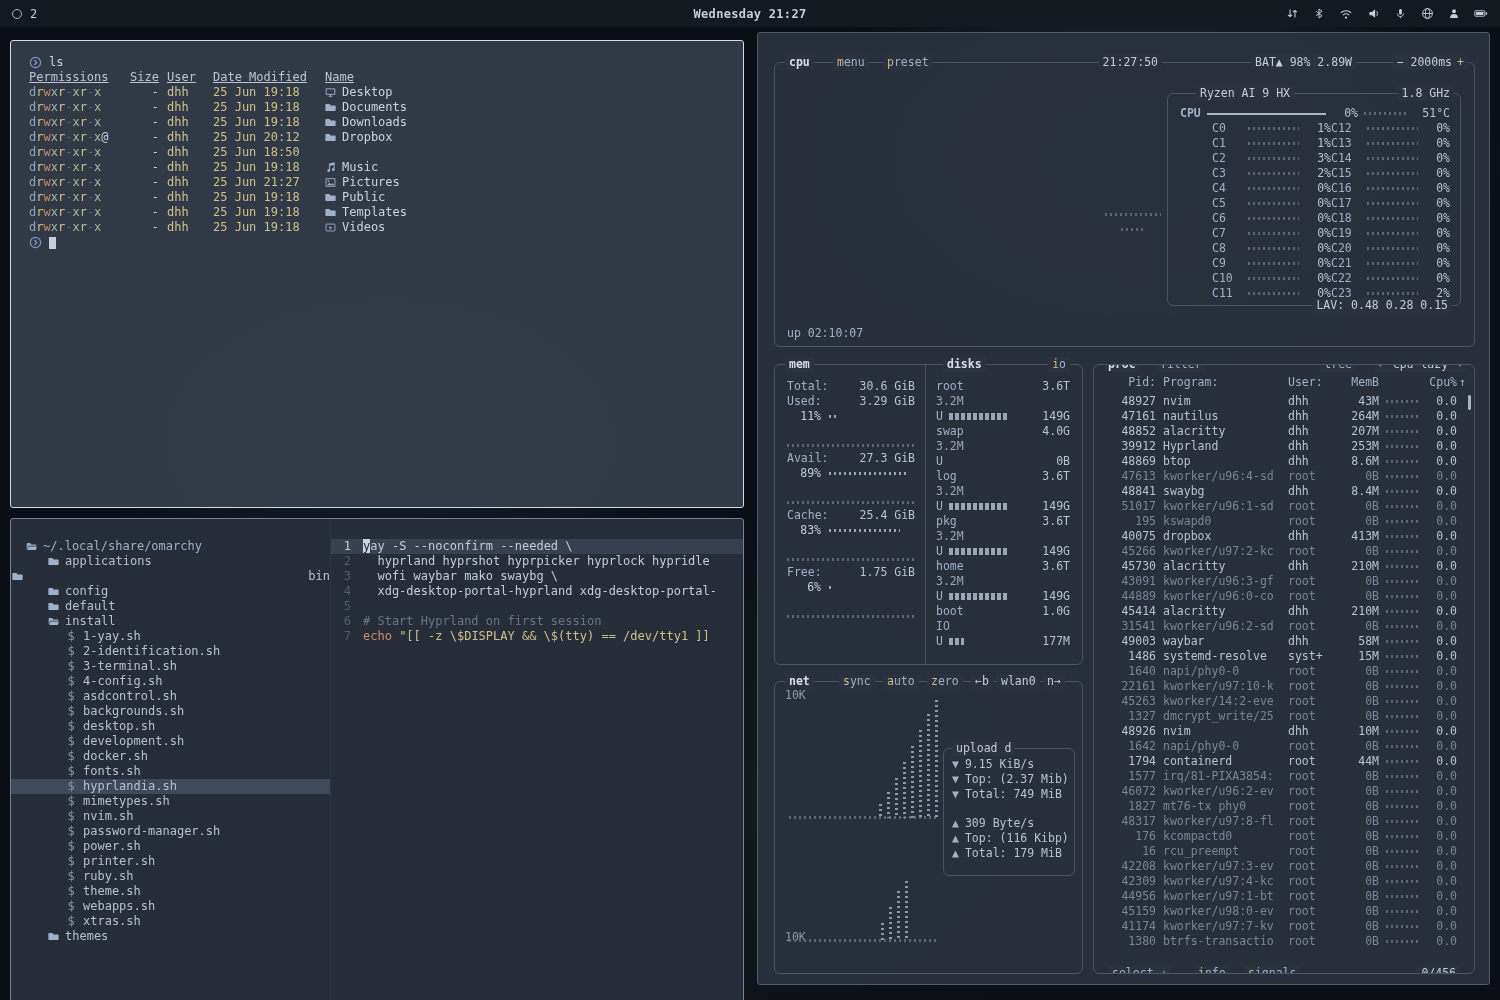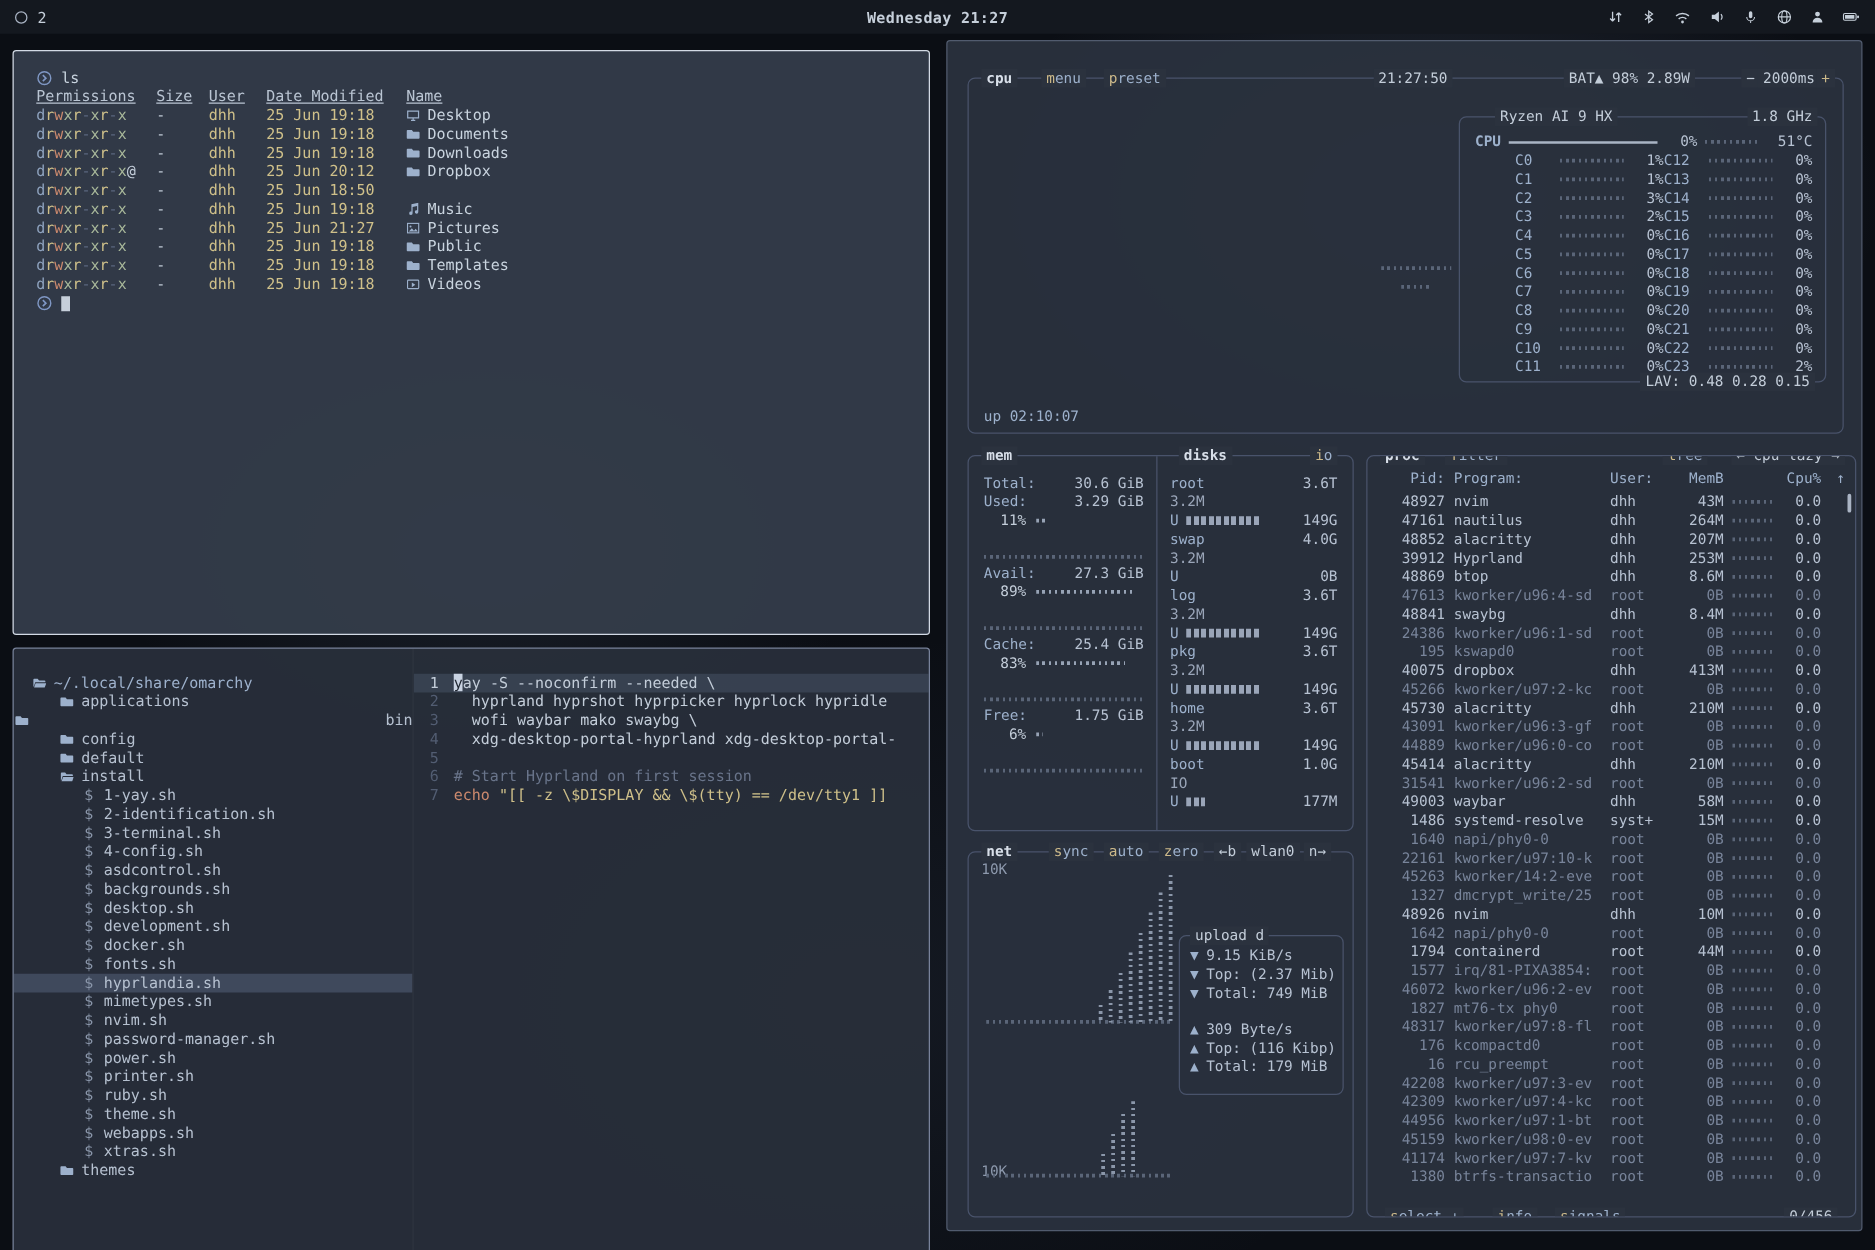--- a/index.html
+++ b/index.html
@@ -29,21 +29,21 @@
   #win-nvim{left:10px;top:518px;width:734px;height:559px;background:rgba(40,46,58,.95);border:1px solid #78829a;display:flex;flex-direction:column;}
   #win-btop{left:757px;top:32px;width:733px;height:953px;background:rgba(42,49,61,.96);border:1px solid #515b6e;}
   
   .term{padding:14px 18px;font-size:12px;line-height:15px;}
   .prow{display:flex;align-items:center;gap:7px;height:15px;}
   .picon svg{display:block;}
   .cmd{color:#c9d4df;}
   .blockcursor{display:inline-block;width:7px;height:12px;background:#c6cfda;}
   .ls-grid{display:grid;grid-template-columns:88px 34px 38px 104px 1fr;column-gap:8px;height:15px;align-items:center;}
   .hcell{color:#bac5d3;text-decoration:underline;}
-  .cell-size{text-align:left;}
+  .cell-size{text-align:right;}
   .cell-perms{white-space:pre;}
   .pd{color:#8fa3bf;} .pr{color:#cfc08a;} .pw{color:#cd8a6e;} .px{color:#a8b89a;} .pz{color:#5d6880;} .pa{color:#c3cdd9;}
   .cell-user{color:#cfc08a;}
   .cell-date{color:#cfc08a;}
   .cell-name{display:flex;align-items:center;gap:6px;color:#c9d4df;}
   .fic{display:inline-flex;width:11px;height:11px;}
   
   .nvim-main{flex:1;display:flex;min-height:0;}
   .tree{width:320px;padding-top:20px;font-size:12px;line-height:15px;color:#b6c1d0;overflow:hidden;border-right:1px solid rgba(255,255,255,.04);}
   .troot{display:flex;align-items:center;gap:6px;height:15px;padding-left:14px;color:#9db1cc;}
@@ -117,21 +117,21 @@
   #net-box{left:16px;top:648px;width:309px;height:293px;}
   .scale{position:absolute;left:10px;color:#8d99ad;}
   #net-down-bars{position:absolute;left:104px;top:16px;height:120px;display:flex;align-items:flex-end;gap:5px;}
   #net-up-bars{position:absolute;left:106px;top:201px;height:58px;display:flex;align-items:flex-end;gap:5px;}
   .nbase{position:absolute;left:14px;width:150px;height:3px;}
   #net-stats{left:168px;top:66px;width:132px;height:128px;padding:8px 8px 0;}
   .nsrow{display:flex;align-items:center;gap:6px;height:15px;white-space:nowrap;}
   .narrow{color:#9db1cc;}
   .nsgap{height:14px;}
   
-  #proc-box{left:335px;top:331px;right:4px;height:610px;padding-top:10px;overflow:hidden;}
+  #proc-box{left:335px;top:331px;right:14px;height:610px;padding-top:10px;overflow:hidden;}
   .pgrid{display:grid;grid-template-columns:50px 118px 44px 40px 34px 30px;column-gap:7px;height:15px;align-items:center;padding-left:12px;}
   .phead{color:#9db1cc;margin-bottom:4px;}
   .ppid,.pmem,.pcpu{text-align:right;}
   .pprog,.puser{overflow:hidden;white-space:nowrap;}
   .pgrid .pm{width:100%;height:3px;}
   .prow-p.dim{color:#78849a;}
   #proc-scroll-up{position:absolute;right:8px;top:10px;color:#9db1cc;}
   #proc-thumb{position:absolute;right:3px;top:30px;width:3px;height:15px;background:#aab4c4;border-radius:2px;}
 </style>
 </head>
@@ -1051,21 +1051,21 @@
             <span class="ppid">48841</span>
             <span class="pprog">swaybg</span>
             <span class="puser">dhh</span>
             <span class="pmem">8.4M</span>
             <span class="pm">
               <span class="dots faint" style="width: 100%; display: block;"></span>
             </span>
             <span class="pcpu">0.0</span>
           </div>
           <div class="pgrid prow-p dim">
-            <span class="ppid">24386</span>
+            <span class="ppid">51017</span>
             <span class="pprog">kworker/u96:1-sd</span>
             <span class="puser">root</span>
             <span class="pmem">0B</span>
             <span class="pm">
               <span class="dots faint" style="width: 100%; display: block;"></span>
             </span>
             <span class="pcpu">0.0</span>
           </div>
           <div class="pgrid prow-p dim">
             <span class="ppid">195</span>

